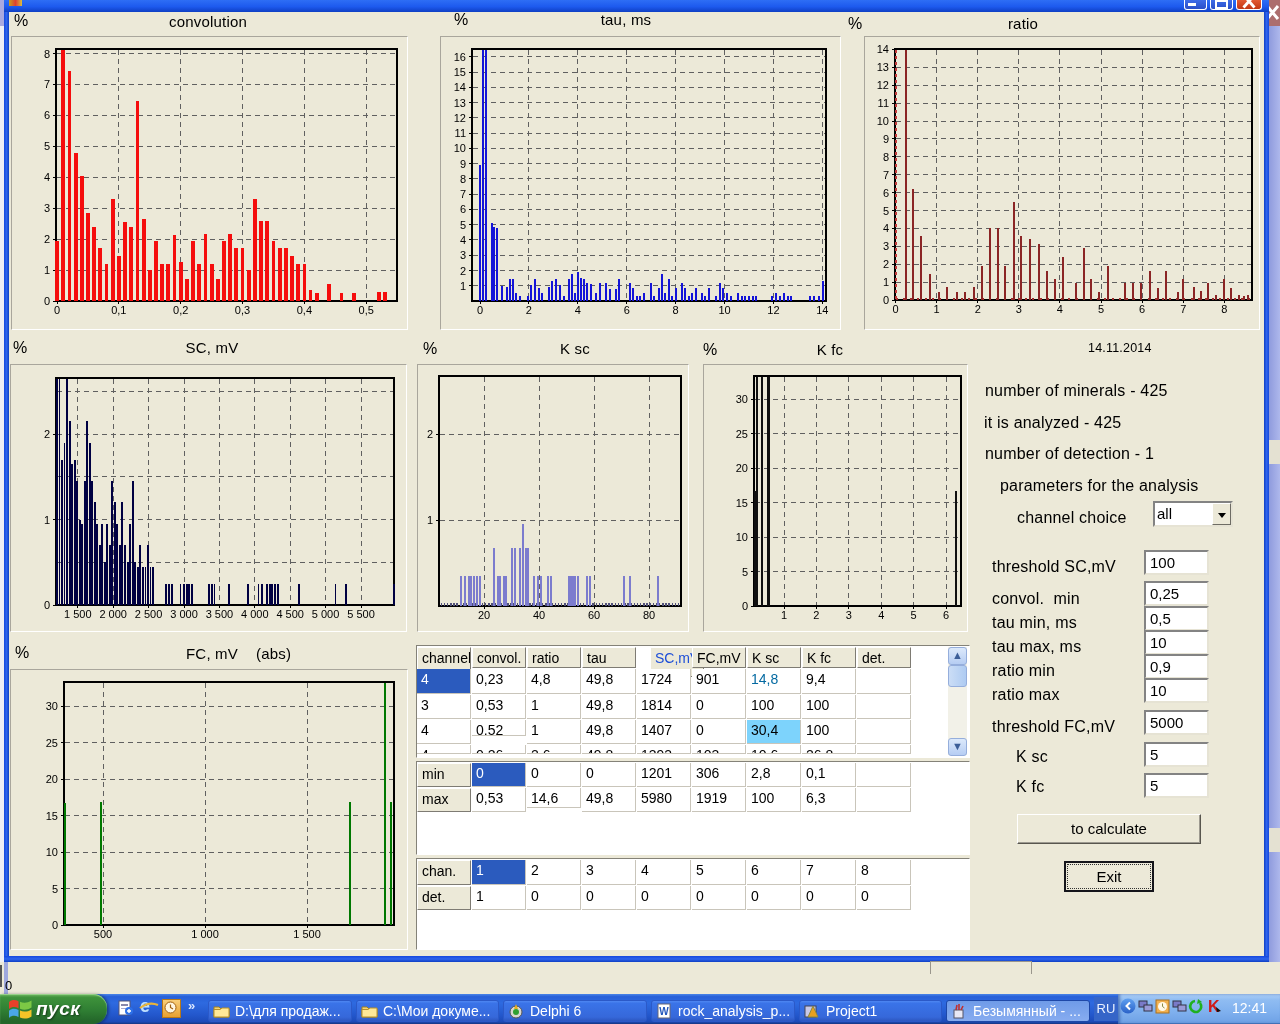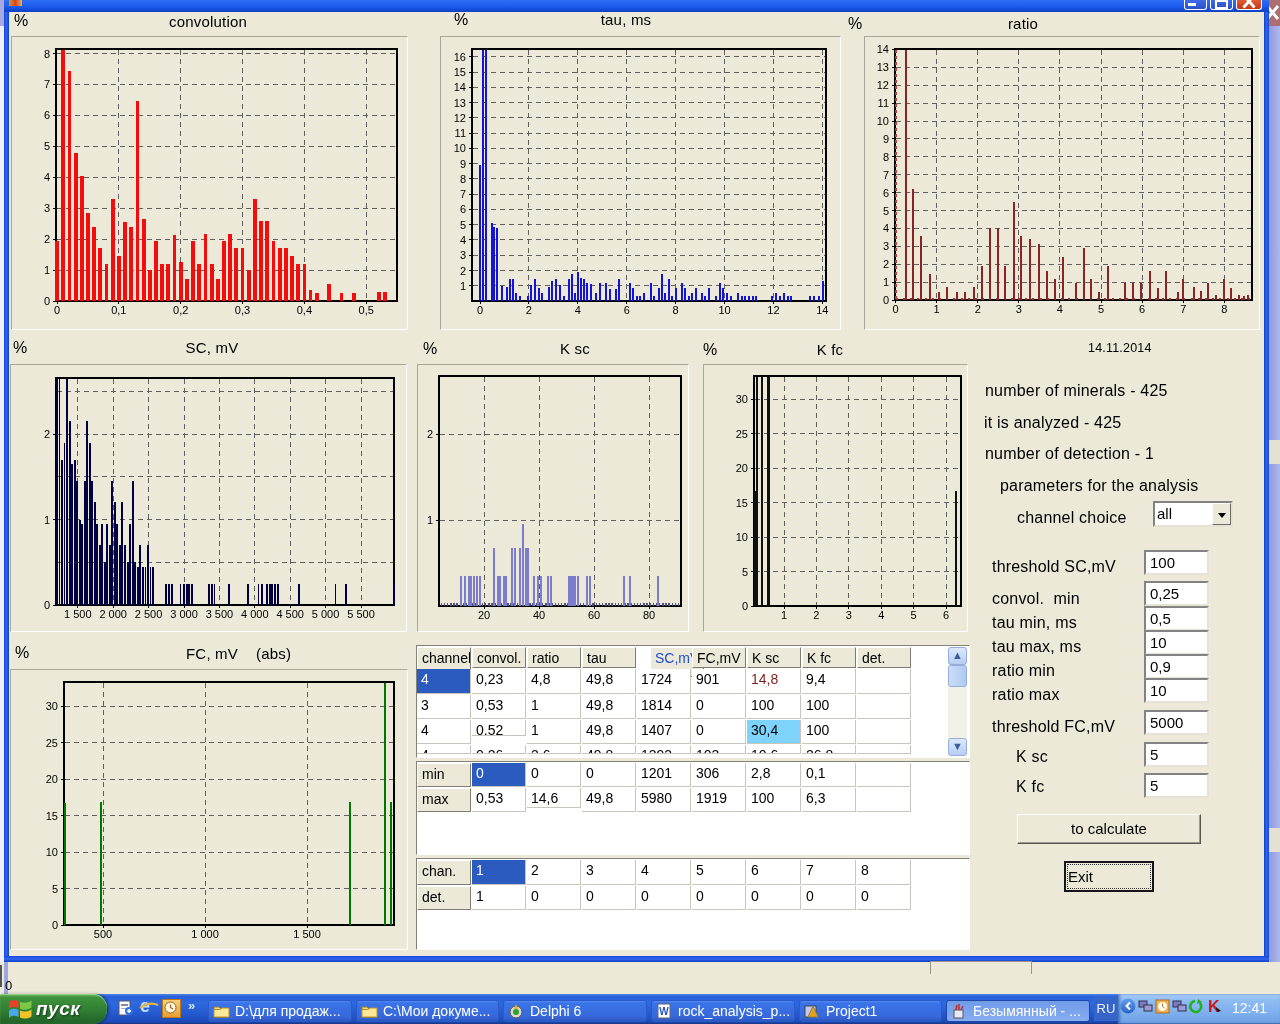--- a/index.html
+++ b/index.html
@@ -784,21 +784,21 @@
     <div style="position:absolute;left:692px;top:647px;width:54px;height:21px;background:#ECE9D8;border:1px solid;border-color:#FFFFFF #7E7B73 #7E7B73 #FFFFFF;color:#000;font-size:14px;padding:2px 0 0 4px;box-sizing:border-box;overflow:hidden;z-index:20">FC,mV</div>
     <div style="position:absolute;left:747px;top:647px;width:54px;height:21px;background:#ECE9D8;border:1px solid;border-color:#FFFFFF #7E7B73 #7E7B73 #FFFFFF;color:#000;font-size:14px;padding:2px 0 0 4px;box-sizing:border-box;overflow:hidden;z-index:20">K sc</div>
     <div style="position:absolute;left:802px;top:647px;width:54px;height:21px;background:#ECE9D8;border:1px solid;border-color:#FFFFFF #7E7B73 #7E7B73 #FFFFFF;color:#000;font-size:14px;padding:2px 0 0 4px;box-sizing:border-box;overflow:hidden;z-index:20">K fc</div>
     <div style="position:absolute;left:857px;top:647px;width:54px;height:21px;background:#ECE9D8;border:1px solid;border-color:#FFFFFF #7E7B73 #7E7B73 #FFFFFF;color:#000;font-size:14px;padding:2px 0 0 4px;box-sizing:border-box;overflow:hidden;z-index:20">det.</div>
     <div style="position:absolute;left:417px;top:669px;width:54px;height:25px;background:#2B5BBE;color:#fff;border-right:1px solid #C9C5BA;border-bottom:1px solid #C9C5BA;font-size:14px;padding:2px 0 0 4px;box-sizing:border-box;overflow:hidden;z-index:20">4</div>
     <div style="position:absolute;left:472px;top:669px;width:54px;height:25px;background:#fff;color:#000;border-right:1px solid #C9C5BA;border-bottom:1px solid #C9C5BA;font-size:14px;padding:2px 0 0 4px;box-sizing:border-box;overflow:hidden;z-index:20">0,23</div>
     <div style="position:absolute;left:527px;top:669px;width:54px;height:25px;background:#fff;color:#000;border-right:1px solid #C9C5BA;border-bottom:1px solid #C9C5BA;font-size:14px;padding:2px 0 0 4px;box-sizing:border-box;overflow:hidden;z-index:20">4,8</div>
     <div style="position:absolute;left:582px;top:669px;width:54px;height:25px;background:#fff;color:#000;border-right:1px solid #C9C5BA;border-bottom:1px solid #C9C5BA;font-size:14px;padding:2px 0 0 4px;box-sizing:border-box;overflow:hidden;z-index:20">49,8</div>
     <div style="position:absolute;left:637px;top:669px;width:54px;height:25px;background:#fff;color:#000;border-right:1px solid #C9C5BA;border-bottom:1px solid #C9C5BA;font-size:14px;padding:2px 0 0 4px;box-sizing:border-box;overflow:hidden;z-index:20">1724</div>
     <div style="position:absolute;left:692px;top:669px;width:54px;height:25px;background:#fff;color:#000;border-right:1px solid #C9C5BA;border-bottom:1px solid #C9C5BA;font-size:14px;padding:2px 0 0 4px;box-sizing:border-box;overflow:hidden;z-index:20">901</div>
-    <div style="position:absolute;left:747px;top:669px;width:54px;height:25px;background:#fff;color:#7f1d1d;border-right:1px solid #C9C5BA;border-bottom:1px solid #C9C5BA;font-size:14px;padding:2px 0 0 4px;box-sizing:border-box;overflow:hidden;z-index:20">14,8</div>
+    <div style="position:absolute;left:747px;top:669px;width:54px;height:25px;background:#fff;color:#0369a1;border-right:1px solid #C9C5BA;border-bottom:1px solid #C9C5BA;font-size:14px;padding:2px 0 0 4px;box-sizing:border-box;overflow:hidden;z-index:20">14,8</div>
     <div style="position:absolute;left:802px;top:669px;width:54px;height:25px;background:#fff;color:#000;border-right:1px solid #C9C5BA;border-bottom:1px solid #C9C5BA;font-size:14px;padding:2px 0 0 4px;box-sizing:border-box;overflow:hidden;z-index:20">9,4</div>
     <div style="position:absolute;left:857px;top:669px;width:54px;height:25px;background:#fff;color:#000;border-right:1px solid #C9C5BA;border-bottom:1px solid #C9C5BA;font-size:14px;padding:2px 0 0 4px;box-sizing:border-box;overflow:hidden;z-index:20"></div>
     <div style="position:absolute;left:417px;top:695px;width:54px;height:24px;background:#fff;color:#000;border-right:1px solid #C9C5BA;border-bottom:1px solid #C9C5BA;font-size:14px;padding:2px 0 0 4px;box-sizing:border-box;overflow:hidden;z-index:20">3</div>
     <div style="position:absolute;left:472px;top:695px;width:54px;height:24px;background:#fff;color:#000;border-right:1px solid #C9C5BA;border-bottom:1px solid #C9C5BA;font-size:14px;padding:2px 0 0 4px;box-sizing:border-box;overflow:hidden;z-index:20">0,53</div>
     <div style="position:absolute;left:527px;top:695px;width:54px;height:24px;background:#fff;color:#000;border-right:1px solid #C9C5BA;border-bottom:1px solid #C9C5BA;font-size:14px;padding:2px 0 0 4px;box-sizing:border-box;overflow:hidden;z-index:20">1</div>
     <div style="position:absolute;left:582px;top:695px;width:54px;height:24px;background:#fff;color:#000;border-right:1px solid #C9C5BA;border-bottom:1px solid #C9C5BA;font-size:14px;padding:2px 0 0 4px;box-sizing:border-box;overflow:hidden;z-index:20">49,8</div>
     <div style="position:absolute;left:637px;top:695px;width:54px;height:24px;background:#fff;color:#000;border-right:1px solid #C9C5BA;border-bottom:1px solid #C9C5BA;font-size:14px;padding:2px 0 0 4px;box-sizing:border-box;overflow:hidden;z-index:20">1814</div>
     <div style="position:absolute;left:692px;top:695px;width:54px;height:24px;background:#fff;color:#000;border-right:1px solid #C9C5BA;border-bottom:1px solid #C9C5BA;font-size:14px;padding:2px 0 0 4px;box-sizing:border-box;overflow:hidden;z-index:20">0</div>
     <div style="position:absolute;left:747px;top:695px;width:54px;height:24px;background:#fff;color:#000;border-right:1px solid #C9C5BA;border-bottom:1px solid #C9C5BA;font-size:14px;padding:2px 0 0 4px;box-sizing:border-box;overflow:hidden;z-index:20">100</div>
     <div style="position:absolute;left:802px;top:695px;width:54px;height:24px;background:#fff;color:#000;border-right:1px solid #C9C5BA;border-bottom:1px solid #C9C5BA;font-size:14px;padding:2px 0 0 4px;box-sizing:border-box;overflow:hidden;z-index:20">100</div>
@@ -884,21 +884,21 @@
     <div style="position:absolute;left:992px;top:686px;font-size:16px;color:#000;white-space:pre;letter-spacing:0.2px">ratio max</div>
     <div style="position:absolute;left:1144px;top:678px;width:65px;height:25px;background:#fff;border:2px solid;border-color:#838383 #E6E3D4 #E6E3D4 #838383;box-sizing:border-box;font-size:15px;padding:2px 0 0 4px;z-index:20">10</div>
     <div style="position:absolute;left:992px;top:718px;font-size:16px;color:#000;white-space:pre;letter-spacing:0.2px">threshold FC,mV</div>
     <div style="position:absolute;left:1144px;top:710px;width:65px;height:25px;background:#fff;border:2px solid;border-color:#838383 #E6E3D4 #E6E3D4 #838383;box-sizing:border-box;font-size:15px;padding:2px 0 0 4px;z-index:20">5000</div>
     <div style="position:absolute;left:1016px;top:748px;font-size:16px;color:#000;white-space:pre;letter-spacing:0.2px">K sc</div>
     <div style="position:absolute;left:1144px;top:742px;width:65px;height:25px;background:#fff;border:2px solid;border-color:#838383 #E6E3D4 #E6E3D4 #838383;box-sizing:border-box;font-size:15px;padding:2px 0 0 4px;z-index:20">5</div>
     <div style="position:absolute;left:1016px;top:778px;font-size:16px;color:#000;white-space:pre;letter-spacing:0.2px">K fc</div>
     <div style="position:absolute;left:1144px;top:773px;width:65px;height:25px;background:#fff;border:2px solid;border-color:#838383 #E6E3D4 #E6E3D4 #838383;box-sizing:border-box;font-size:15px;padding:2px 0 0 4px;z-index:20">5</div>
     <div style="position:absolute;left:1017px;top:814px;width:184px;height:30px;background:#ECE9D8;border:1px solid;border-color:#FFFFFF #58564E #58564E #FFFFFF;box-shadow:inset -1px -1px 0 #9D9A90;box-sizing:border-box;font-size:15px;text-align:center;padding-top:5px;z-index:20">to calculate</div>
     <div style="position:absolute;left:1064px;top:861px;width:90px;height:31px;background:#ECE9D8;border:2px solid #14141A;box-sizing:border-box;z-index:20">
-      <div style="position:absolute;left:1px;top:1px;right:1px;bottom:1px;border:1px dotted #333;font-size:15px;text-align:left;padding-top:3px">Exit</div>
+      <div style="position:absolute;left:1px;top:1px;right:1px;bottom:1px;border:1px dotted #333;font-size:15px;text-align:center;padding-top:3px">Exit</div>
     </div>
     <div style="position:absolute;left:0;top:994px;width:1280px;height:30px;background:linear-gradient(180deg,#4A85E8 0%,#2760D8 9%,#2E6AE0 30%,#2357CC 70%,#1C4AB8 93%,#15357E 100%)"></div>
     <div style="position:absolute;left:0;top:994px;width:107px;height:30px;border-radius:0 14px 14px 0;background:linear-gradient(180deg,#6BB45C 0%,#3E923B 12%,#2F7E33 55%,#24672A 90%);box-shadow:inset 0 1px 1px #9CD68F, 2px 0 3px rgba(0,0,0,.35);z-index:30"></div>
     <div style="position:absolute;left:0;top:994px;width:107px;height:30px;z-index:31">
       <svg width="27" height="25" viewBox="0 0 27 25" style="position:absolute;left:7px;top:2px">
         <path d="M2 6 C5 3.5 8 3.5 11.5 5.2 L11.5 12.2 C8 10.5 5 10.5 2 13 Z" fill="#E8402A"></path>
         <path d="M13 5.8 C16.5 7.4 20.5 7.2 24.5 4.6 L24.5 11.6 C20.5 14.2 16.5 14.4 13 12.8 Z" fill="#7CC845"></path>
         <path d="M2 14.8 C5 12.3 8 12.3 11.5 14 L11.5 21 C8 19.3 5 19.3 2 21.8 Z" fill="#4AA7E8"></path>
         <path d="M13 14.6 C16.5 16.2 20.5 16 24.5 13.4 L24.5 20.4 C20.5 23 16.5 23.2 13 21.6 Z" fill="#F2C428"></path>
       </svg>

